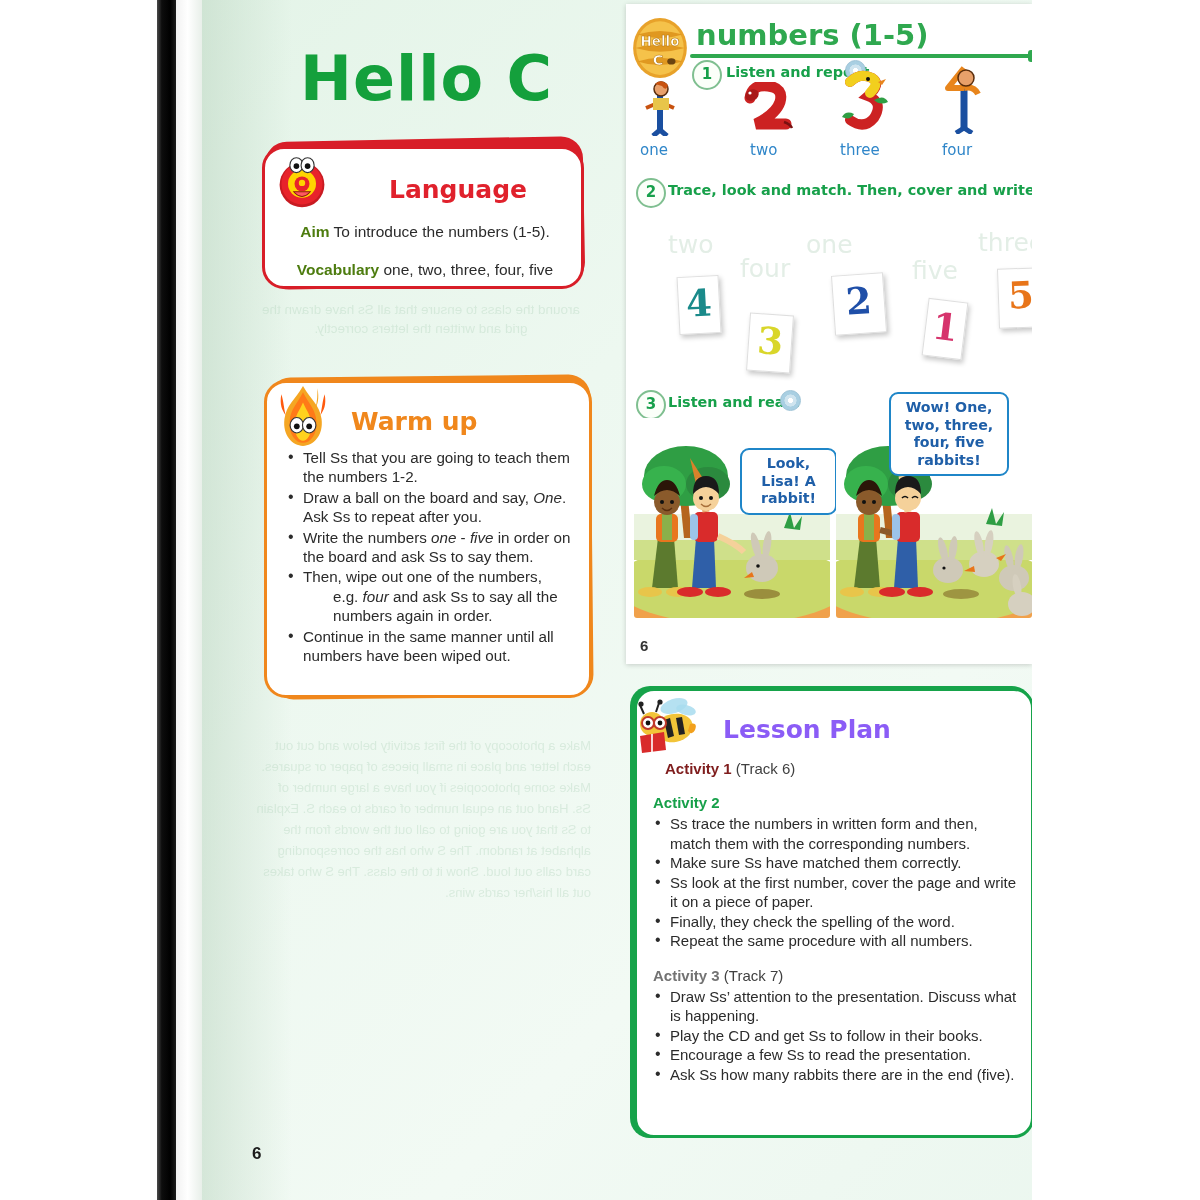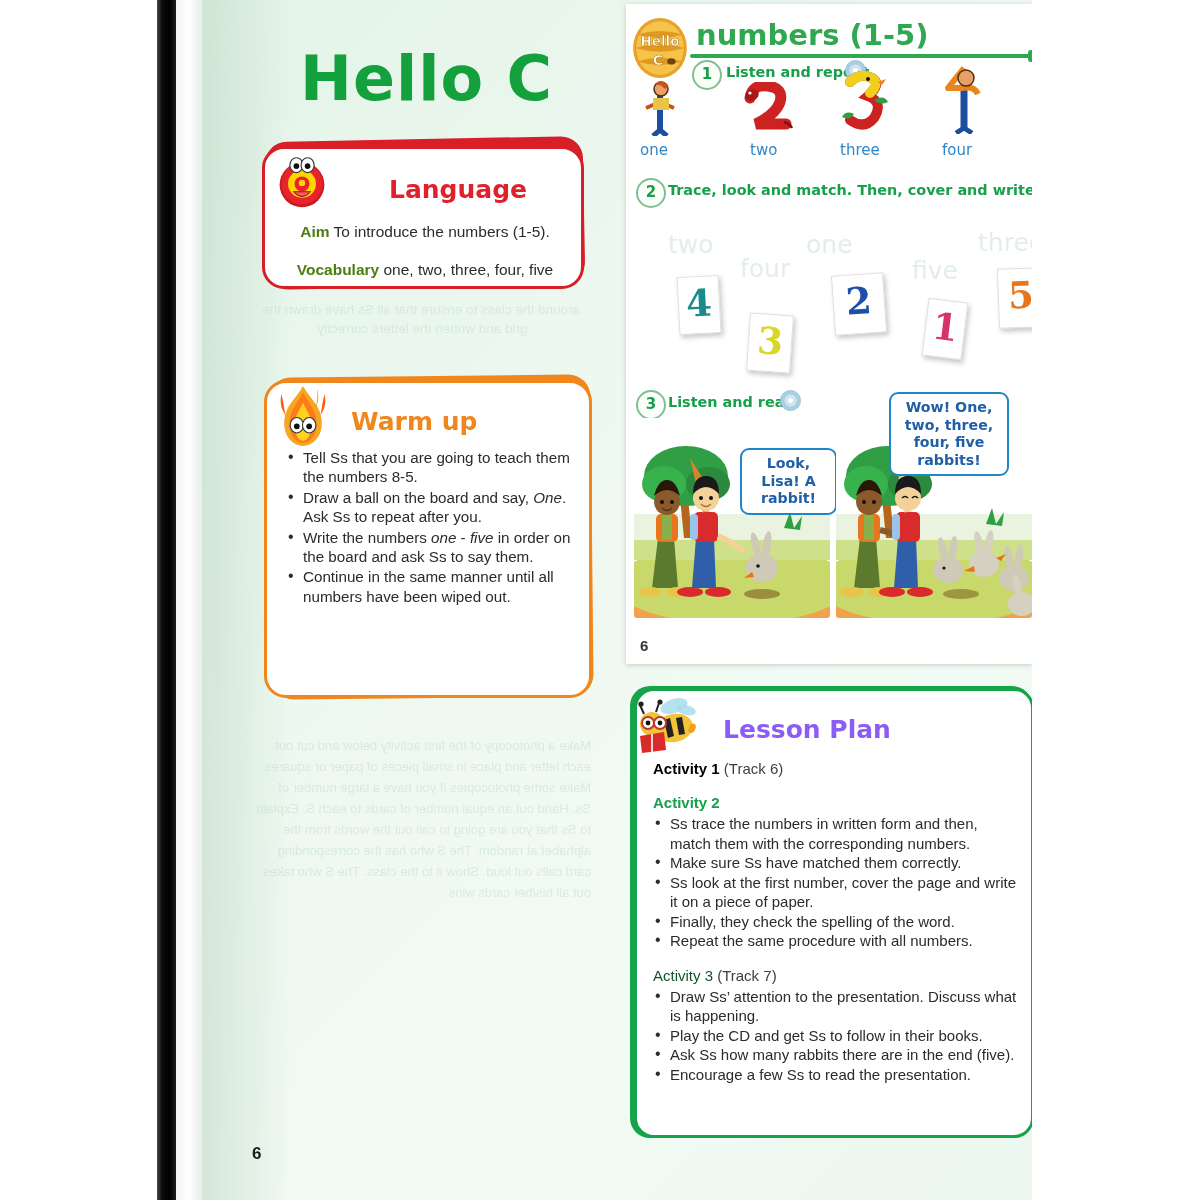--- a/index.html
+++ b/index.html
@@ -165,23 +165,24 @@
     <ellipse cx="24" cy="12" rx="7" ry="8" fill="#fff" stroke="#333" stroke-width="1.2"></ellipse>
     <ellipse cx="36" cy="12" rx="7" ry="8" fill="#fff" stroke="#333" stroke-width="1.2"></ellipse>
     <circle cx="24" cy="13" r="3" fill="#111"></circle>
     <circle cx="36" cy="13" r="3" fill="#111"></circle>
   </svg>
 
   <div class="box-shadow warm-shadow"></div>
   <div class="box warm-box">
     <p class="box-title t-orange">Warm up</p>
     <ul class="bul">
-      <li>Tell Ss that you are going to teach them the numbers 8-5.</li>
+      <li>Tell Ss that you are going to teach them the numbers 1-2.</li>
       <li>Draw a ball on the board and say, <i>One</i>. Ask Ss to repeat after you.</li>
       <li>Write the numbers <i>one</i> - <i>five</i> in order on the board and ask Ss to say them.</li>
+      <li>Then, wipe out one of the numbers,<span class="indent-extra">e.g. <i>four</i> and ask Ss to say all the numbers again in order.</span></li>
       <li>Continue in the same manner until all numbers have been wiped out.</li>
     </ul>
   </div>
   <svg class="icon warm-icon" viewBox="0 0 60 64">
     <path d="M30 2 C22 16 14 20 12 34 C10 50 20 60 30 60 C40 60 50 50 48 34 C46 20 38 16 30 2Z" fill="#f5a623"></path>
     <path d="M30 8 C24 20 18 24 17 36 C16 49 23 57 30 57 C37 57 44 49 43 36 C42 24 36 20 30 8Z" fill="#ff7a18"></path>
     <path d="M30 18 C26 27 22 31 22 40 C22 50 26 55 30 55 C34 55 38 50 38 40 C38 31 34 27 30 18Z" fill="#ffd21e"></path>
     <path d="M9 10 C7 20 10 26 13 30 C11 20 11 16 9 10Z" fill="#ff5a0e"></path>
     <path d="M51 10 C53 20 50 26 47 30 C49 20 49 16 51 10Z" fill="#ff5a0e"></path>
     <path d="M44 4 C46 14 44 20 42 24 C44 16 44 10 44 4Z" fill="#f5a623"></path>
@@ -371,42 +372,42 @@
   </svg>
   <div class="bubble" style="left:889px;top:392px;width:120px;">Wow! One, two, three, four, five rabbits!</div>
 
   <div class="sb-pageno">6</div>
 
   <div class="lp-shadow"></div>
   <div class="lp-box">
     <p class="lp-title">Lesson Plan</p>
 
     <div class="act-head">
-      <span style="color:#000000;font-weight:bold;">Activity 1</span><span> (Track 6)</span>
+      <span style="color:#7f1d1d;font-weight:bold;margin-left:12px;">Activity 1</span><span> (Track 6)</span>
     </div>
 
     <div class="act-head">
       <span style="color:#17a04a;font-weight:bold;">Activity 2</span><span></span>
     </div>
     <ul class="lp">
       <li>Ss trace the numbers in written form and then, match them with the corresponding numbers.</li>
       <li>Make sure Ss have matched them correctly.</li>
       <li>Ss look at the first number, cover the page and write it on a piece of paper.</li>
       <li>Finally, they check the spelling of the word.</li>
       <li>Repeat the same procedure with all numbers.</li>
     </ul>
 
     <div class="act-head">
-      <span style="color:#14532d;font-weight:normal;">Activity 3</span><span> (Track 7)</span>
+      <span style="color:#737373;font-weight:bold;">Activity 3</span><span> (Track 7)</span>
     </div>
     <ul class="lp">
       <li>Draw Ss’ attention to the presentation. Discuss what is happening.</li>
       <li>Play the CD and get Ss to follow in their books.</li>
+      <li>Encourage a few Ss to read the presentation.</li>
       <li>Ask Ss how many rabbits there are in the end (five).</li>
-      <li>Encourage a few Ss to read the presentation.</li>
     </ul>
   </div>
 
   <svg class="icon bee-icon" viewBox="0 0 62 56">
     <ellipse cx="40" cy="30" rx="19" ry="14" fill="#f2c438" transform="rotate(-12 40 30)"></ellipse>
     <path d="M30 22 l6 -2 l4 18 l-6 2Z" fill="#222"></path>
     <path d="M42 20 l6 -1 l3 17 l-6 1Z" fill="#222"></path>
     <path d="M56 26 q8 -2 5 6 q-3 6 -7 1Z" fill="#f2a01c"></path>
     <ellipse cx="40" cy="8" rx="14" ry="7" fill="#a8dcef" opacity=".85" transform="rotate(-18 40 8)"></ellipse>
     <ellipse cx="52" cy="12" rx="10" ry="5" fill="#a8dcef" opacity=".85" transform="rotate(14 52 12)"></ellipse>

